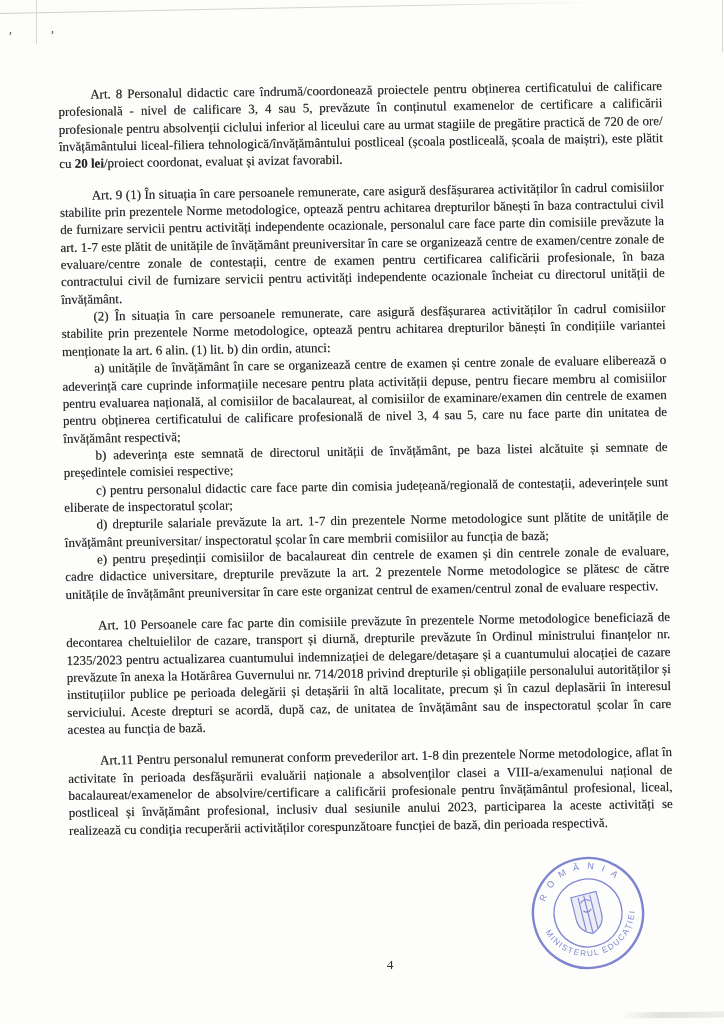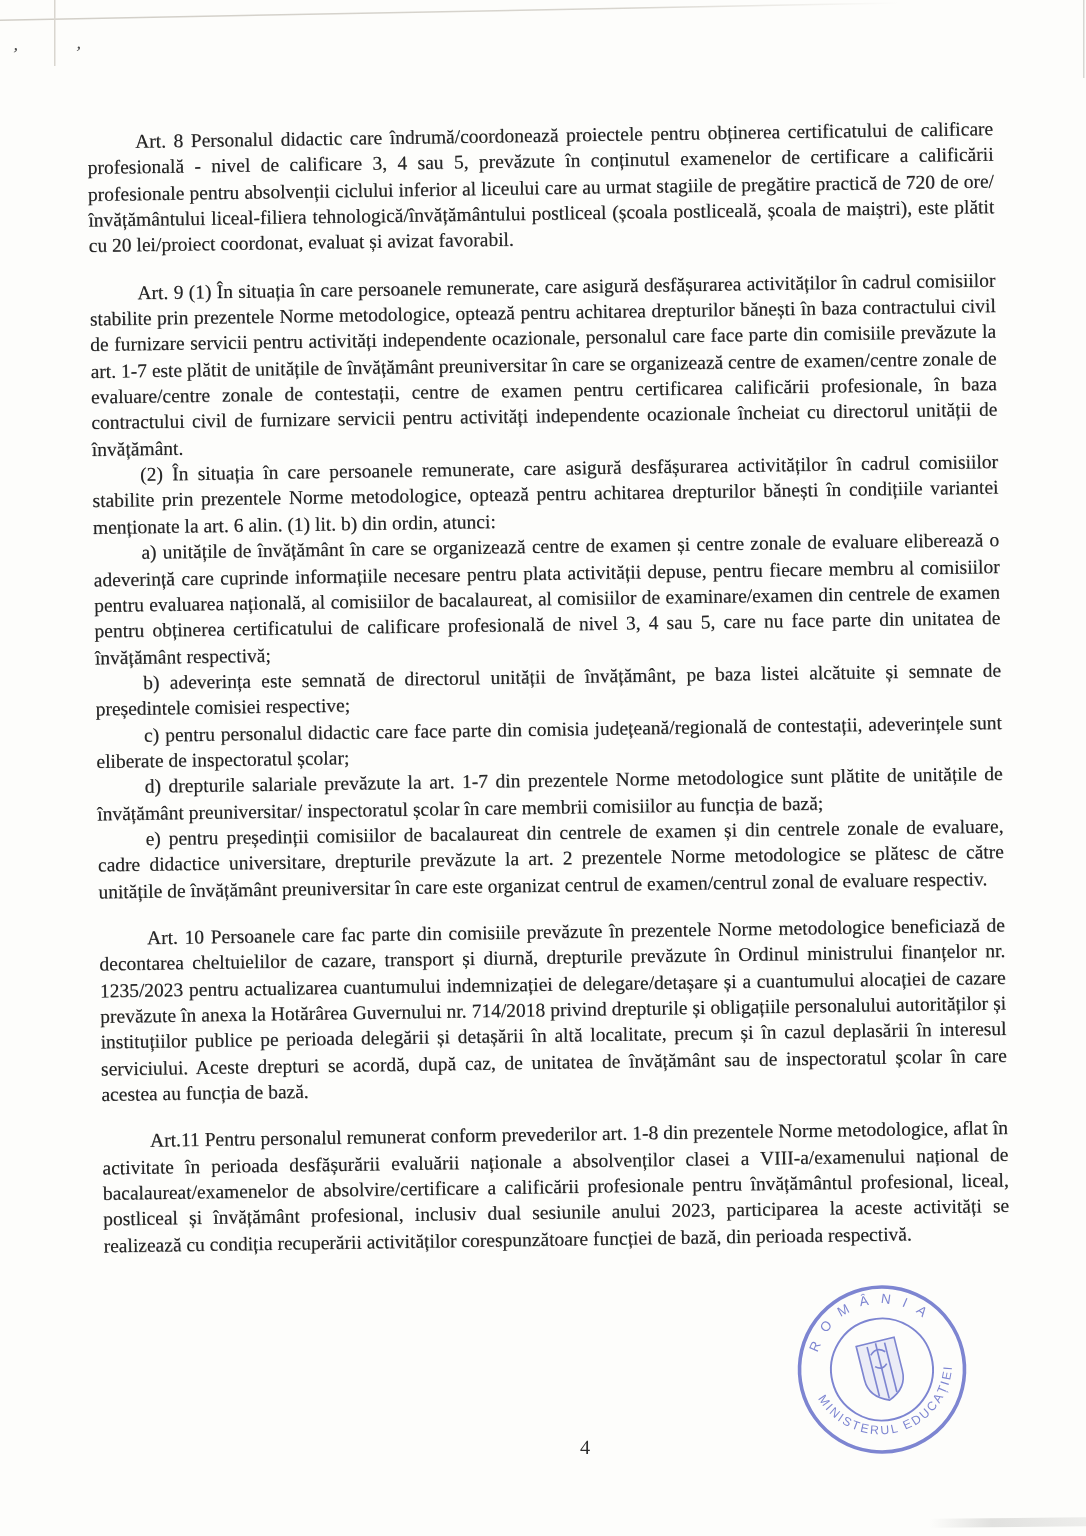--- a/index.html
+++ b/index.html
@@ -40,21 +40,21 @@
     position:absolute;left:58px;top:86px;width:604px;
     transform:rotate(-0.85deg);transform-origin:0 0;
     color:#262626;
     font-size:13px;line-height:17.35px;
     text-shadow:0.2px 0.2px 0.3px rgba(45,45,45,.55);
   }
   .para{
     margin:0;text-indent:32px;text-align:justify;
   }
   .para.article:not(:first-child){margin-top:14px;}
-  .bold{font-weight:normal;}
+  .bold{font-weight:bold;}
   .page-number{
     position:absolute;left:0;top:957px;width:724px;
     text-align:center;text-indent:56px;
     color:#2e2e2e;font-size:13.5px;
   }
   
   .stamp{
     position:absolute;left:513px;top:838px;width:150px;height:150px;
     opacity:.72;filter:blur(.5px);
     mix-blend-mode:multiply;

